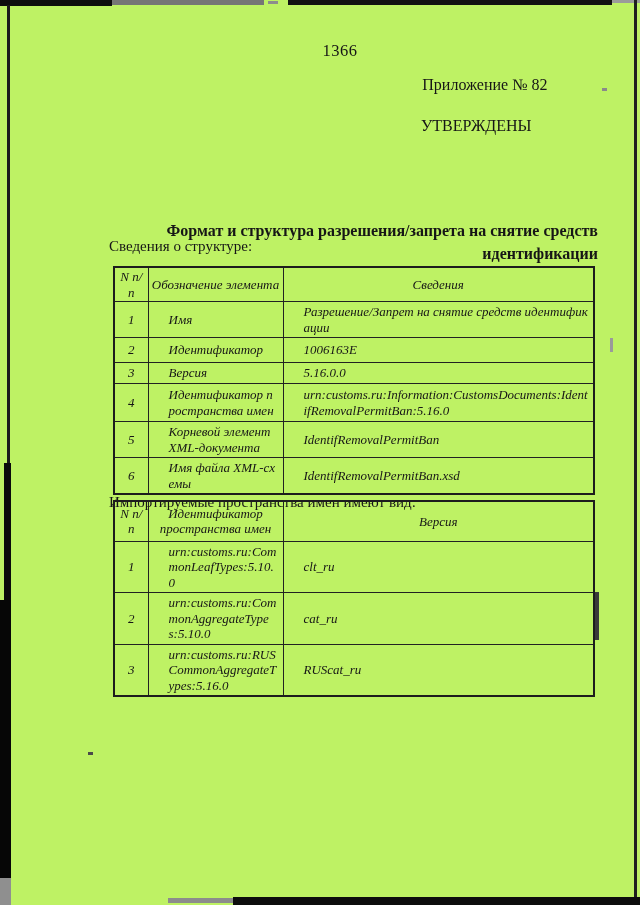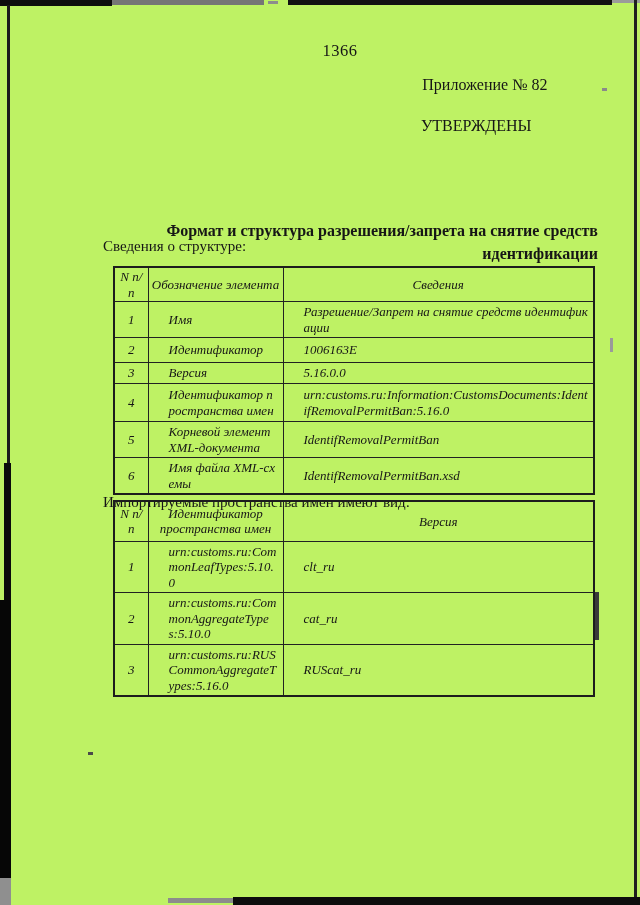--- a/index.html
+++ b/index.html
@@ -29,21 +29,21 @@
   
   #pageNumber{position:absolute;left:300px;top:41px;width:80px;text-align:center;
     font-size:16.5px;letter-spacing:.5px;}
   #rightBlock{position:absolute;left:405px;top:71px;font-size:16px;line-height:19.5px;}
   #appendixLabel{margin:4px 0 21px 0;text-align:right;}
   #approvalBlock{margin:16px;}
   .uline{border-bottom:1.6px solid #1c1c1c;padding:0 3px 1px 3px;}
   .uline.num{padding:0 13px 1px 4px;}
   #docTitle{position:absolute;left:110px;top:184px;width:488px;text-align:right;
     font-weight:bold;font-size:16px;line-height:23px;margin-top:35px;}
-  .sectionLabel{position:absolute;left:103px;font-size:15px;}
+  .sectionLabel{position:absolute;left:109px;font-size:15px;}
   #label1{top:238px;}
   #label2{top:474px;margin-top:20px;}
   
   table{position:absolute;left:113px;border-collapse:collapse;table-layout:fixed;
     width:480px;font-size:13px;line-height:15.5px;}
   #table1{top:266px;}
   #table2{top:500px;}
   th,td{border:1.5px solid #222;vertical-align:middle;overflow:hidden;}
   table{border:2.5px solid #1d1d1d;font-style:italic;}
   th{font-weight:normal;text-align:center;padding:1px 3px;}

